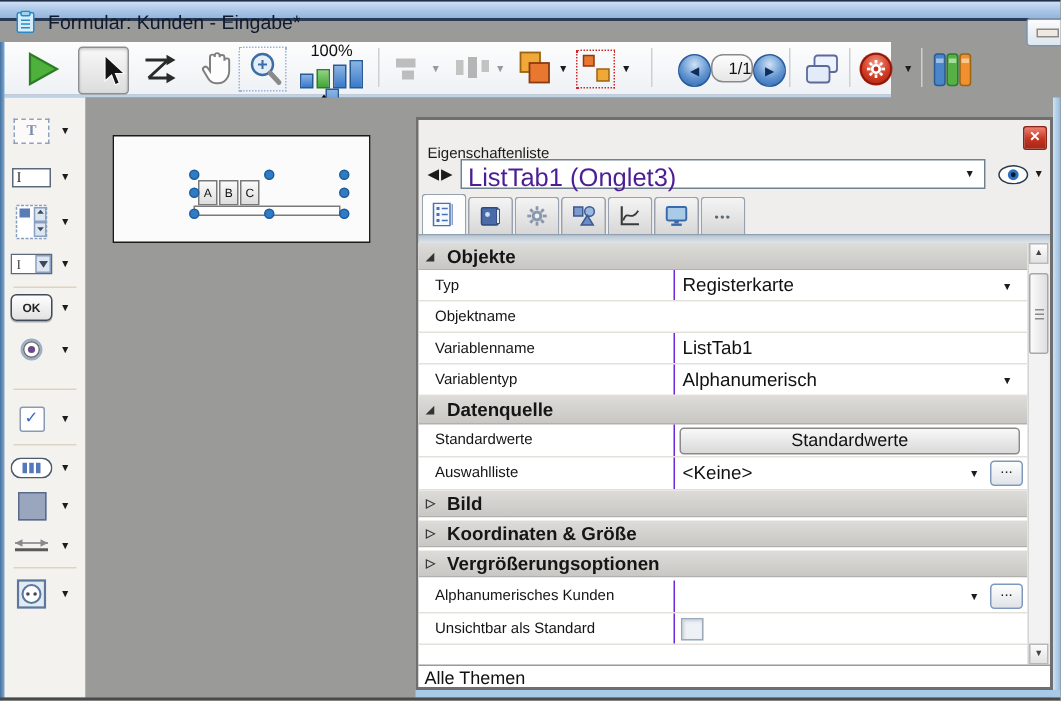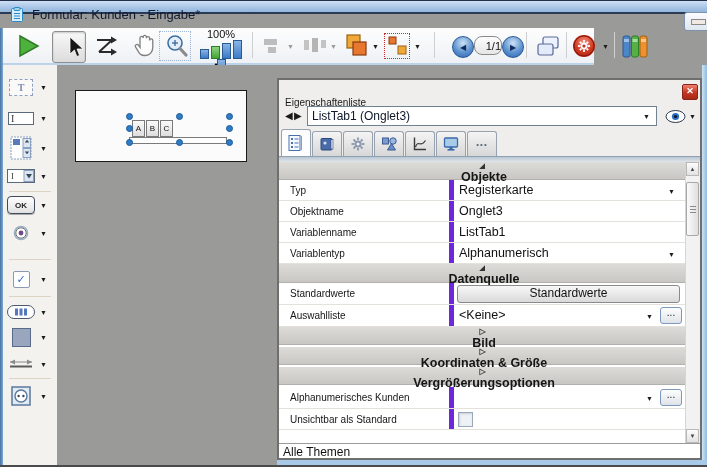--- a/index.html
+++ b/index.html
@@ -54,38 +54,38 @@
   .handle{position:absolute;width:7px;height:7px;border-radius:50%;background:#2f7cc4;border:1px solid #1d5c9c;box-sizing:border-box;}
   
   #props{left:277px;top:78px;width:425px;height:382px;background:#f0eeec;border:2px solid #6f6f6f;box-sizing:border-box;}
   #p-header{left:0;top:0;width:421px;height:22px;}
   #p-title{left:6px;top:4px;font-size:10px;color:#1a1a1a;margin-top:13px;}
   #p-close{left:403px;top:4px;width:14px;height:14px;border:1px solid #8a241a;border-radius:2px;
     background:linear-gradient(#ef8070,#c23522 55%,#a82814);color:#fff;font-size:9px;line-height:13px;text-align:center;font-weight:bold;}
   #p-selector-row{left:0;top:22px;width:421px;height:28px;}
   .navarr{font-size:10px;color:#1a1a1a;}
   #p-combo{left:28px;top:4px;width:350px;height:20px;border:1px solid #70818f;background:#fff;box-sizing:border-box;}
-  #p-combo .val{position:absolute;left:4px;top:2px;font-size:12px;color:#0f172a;}
+  #p-combo .val{position:absolute;left:4px;top:2px;font-size:17px;color:#4c1d95;}
   #p-combo .dd{right:6px;top:6px;}
   #eye-wrap{left:386px;top:6px;width:34px;height:16px;display:flex;align-items:center;}
   #p-tabs{left:2px;top:50px;width:417px;height:26px;display:flex;align-items:flex-end;}
   .ptab{width:28px;height:24px;margin-right:1px;border:1px solid #98a2ae;border-bottom:none;border-radius:3px 3px 0 0;
     background:linear-gradient(#f4f4f4,#d7d7d7);display:flex;align-items:center;justify-content:center;}
   .ptab.active{height:26px;background:#fdfdfd;}
   #p-tabbase{left:0;top:76px;width:421px;height:6px;background:linear-gradient(#b9c6d4,#dfe5ea);border-top:1px solid #8fa0b0;box-sizing:border-box;}
   #p-content{left:0;top:82px;width:406px;height:281px;background:#fff;overflow:hidden;}
   .sechdr{height:17px;background:linear-gradient(#dedcd8,#c9c7c3);border-bottom:1px solid #b2b0ac;
-    display:flex;align-items:center;font-weight:bold;font-size:12.5px;color:#151515;flex-direction:column;}
+    display:flex;align-items:center;font-weight:bold;font-size:12.5px;color:#151515;}
   .sechdr .tri{width:10px;margin-left:5px;font-size:8px;color:#333;}
   .sechdr .tri.open{font-size:7px;}
   .sechdr span.t{margin-left:4px;}
   .gap{height:2px;background:#fff;}
   .prow{position:relative;height:20px;border-bottom:1px solid #e4e1dc;display:flex;align-items:center;}
   .prow .lbl{margin-left:11px;font-size:10px;color:#151515;}
-  .prow .valcol{position:absolute;left:170px;top:0;bottom:0;right:0;border-left:5px solid #6d28d9;padding-left:24px;}
+  .prow .valcol{position:absolute;left:170px;top:0;bottom:0;right:0;border-left:1px solid #6d28d9;padding-left:24px;}
   .prow .val{position:absolute;left:5px;top:3px;font-size:12.5px;color:#111;white-space:pre;}
   .prow .dd{top:8px;}
   .ellbtn{position:absolute;right:3px;top:2px;width:20px;height:15px;border:1px solid #7d97bd;border-radius:3px;
     background:linear-gradient(#fdfdfd,#dfe3e8);font-size:10px;line-height:9px;text-align:center;color:#222;}
   #std-btn{position:absolute;left:3px;right:5px;top:2px;height:16px;border:1px solid #8a8a8a;border-radius:3px;
     background:linear-gradient(#f8f8f8,#d9d9d9);font-size:12px;color:#111;text-align:center;line-height:15px;}
   #unsichtbar-cb{position:absolute;left:4px;top:3px;width:13px;height:13px;border:1px solid #9aa8b8;background:#eef1f5;box-shadow:inset 1px 1px 2px #c8d0da;}
   #p-scroll{left:406px;top:82px;width:13px;height:281px;background:#f2f2f2;border-left:1px solid #d5d5d5;}
   .sbtn{position:absolute;left:0;width:13px;height:14px;border:1px solid #b8b8b8;background:linear-gradient(#fcfcfc,#e2e2e2);
     font-size:6px;text-align:center;line-height:13px;color:#444;box-sizing:border-box;}
@@ -466,23 +466,20 @@
     </div>
     <div class="prow">
       <span class="lbl">Typ</span>
       <div class="valcol">
         <span class="val">Registerkarte</span>
         <span class="abs dd" style="right:10px">▼</span>
       </div>
     </div>
     <div class="prow">
       <span class="lbl">Objektname</span>
-      <div class="valcol">
-        <span class="val">Onglet3</span>
-      </div>
     </div>
     <div class="prow">
       <span class="lbl">Variablenname</span>
       <div class="valcol">
         <span class="val">ListTab1</span>
       </div>
     </div>
     <div class="prow">
       <span class="lbl">Variablentyp</span>
       <div class="valcol">

